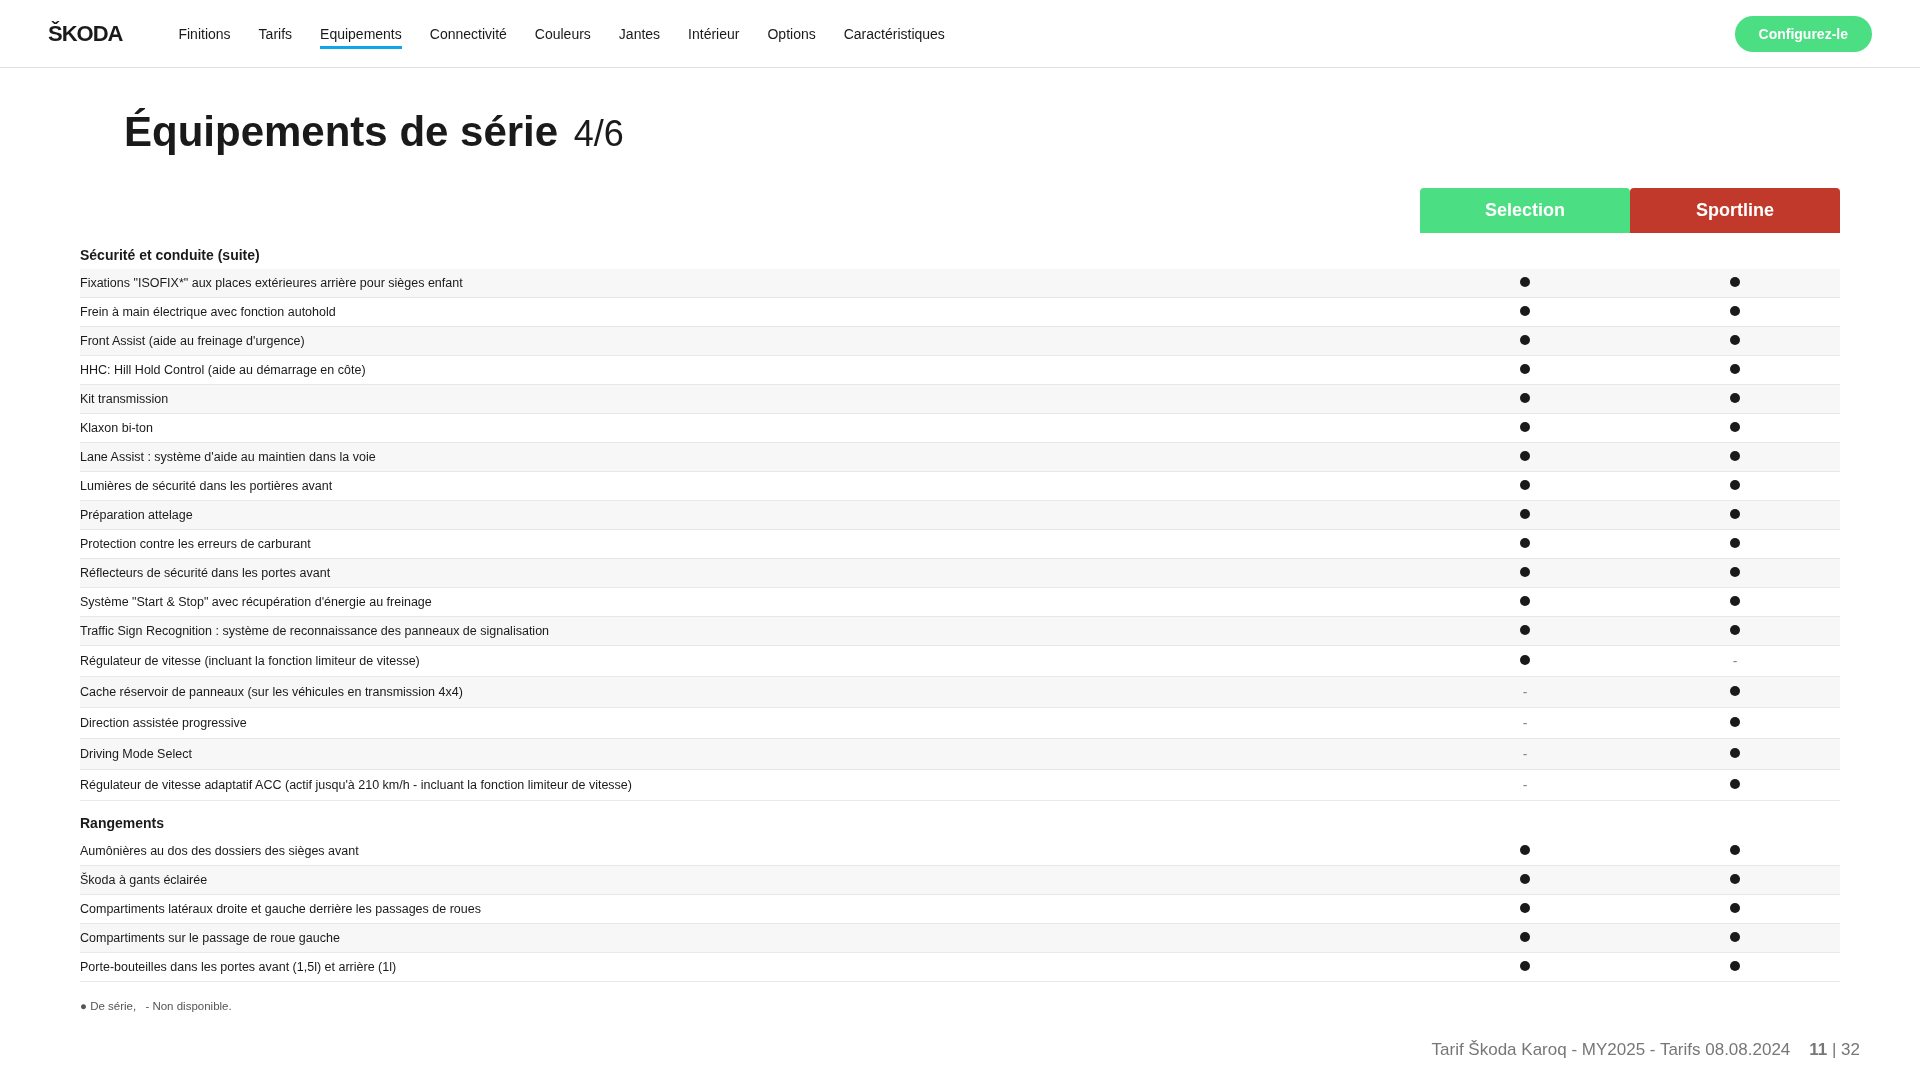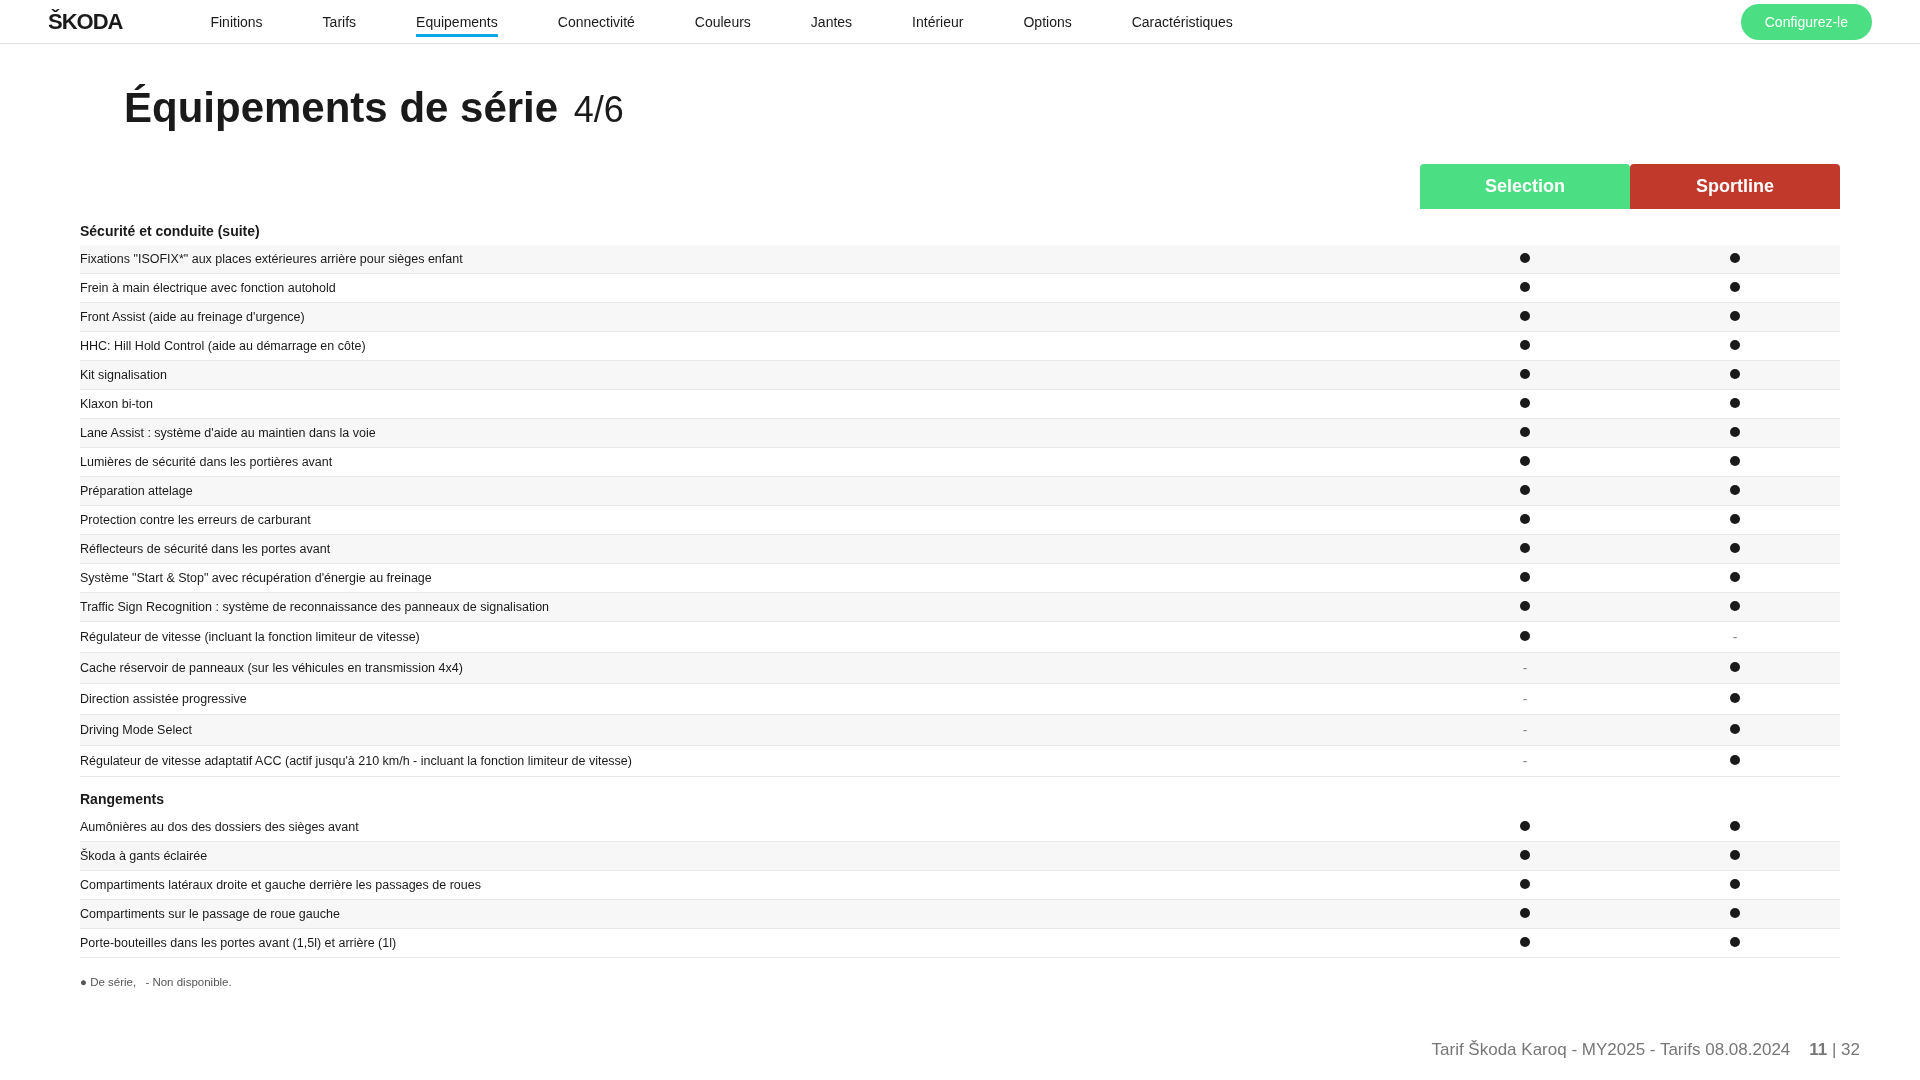--- a/index.html
+++ b/index.html
@@ -10,56 +10,55 @@
       width: 1920px;
       min-height: 1080px;
       font-size: 13px;
     }
 
     
     nav {
       display: flex;
       align-items: center;
       padding: 0 48px;
-      height: 44px;
+      height: 68px;
       border-bottom: 1px solid #e0e0e0;
       gap: 32px;
     }
     .nav-logo {
       font-size: 22px;
       font-weight: 900;
       letter-spacing: -1px;
       margin-right: 24px;
       color: #1a1a1a;
     }
     .nav-links {
       display: flex;
       gap: 28px;
       flex: 1;
       list-style: none;
     }
     .nav-links li a {
       text-decoration: none;
       color: #1a1a1a;
       font-size: 14px;
-      margin-left: 32px;
     }
     .nav-links li.active a {
       color: #1a1a1a;
       border-bottom: 3px solid #0ea5e9;
       padding-bottom: 4px;
     }
     .configurez-btn {
       background: #4cde82;
       color: #fff;
       border: none;
       border-radius: 24px;
       padding: 10px 24px;
       font-size: 14px;
-      font-weight: 400;
+      font-weight: 700;
       cursor: pointer;
     }
 
     
     main {
       padding: 40px 80px 40px 80px;
     }
 
     .page-title-block {
       margin-bottom: 32px;
@@ -219,21 +218,21 @@
           <td class="feature-label">Front Assist (aide au freinage d'urgence)</td>
           <td class="col-val"><span class="dot"></span></td>
           <td class="col-val"><span class="dot"></span></td>
         </tr>
         <tr class="data-row">
           <td class="feature-label">HHC: Hill Hold Control (aide au démarrage en côte)</td>
           <td class="col-val"><span class="dot"></span></td>
           <td class="col-val"><span class="dot"></span></td>
         </tr>
         <tr class="data-row">
-          <td class="feature-label">Kit signalisation</td>
+          <td class="feature-label">Kit transmission</td>
           <td class="col-val"><span class="dot"></span></td>
           <td class="col-val"><span class="dot"></span></td>
         </tr>
         <tr class="data-row">
           <td class="feature-label">Klaxon bi-ton</td>
           <td class="col-val"><span class="dot"></span></td>
           <td class="col-val"><span class="dot"></span></td>
         </tr>
         <tr class="data-row">
           <td class="feature-label">Lane Assist : système d'aide au maintien dans la voie</td>

